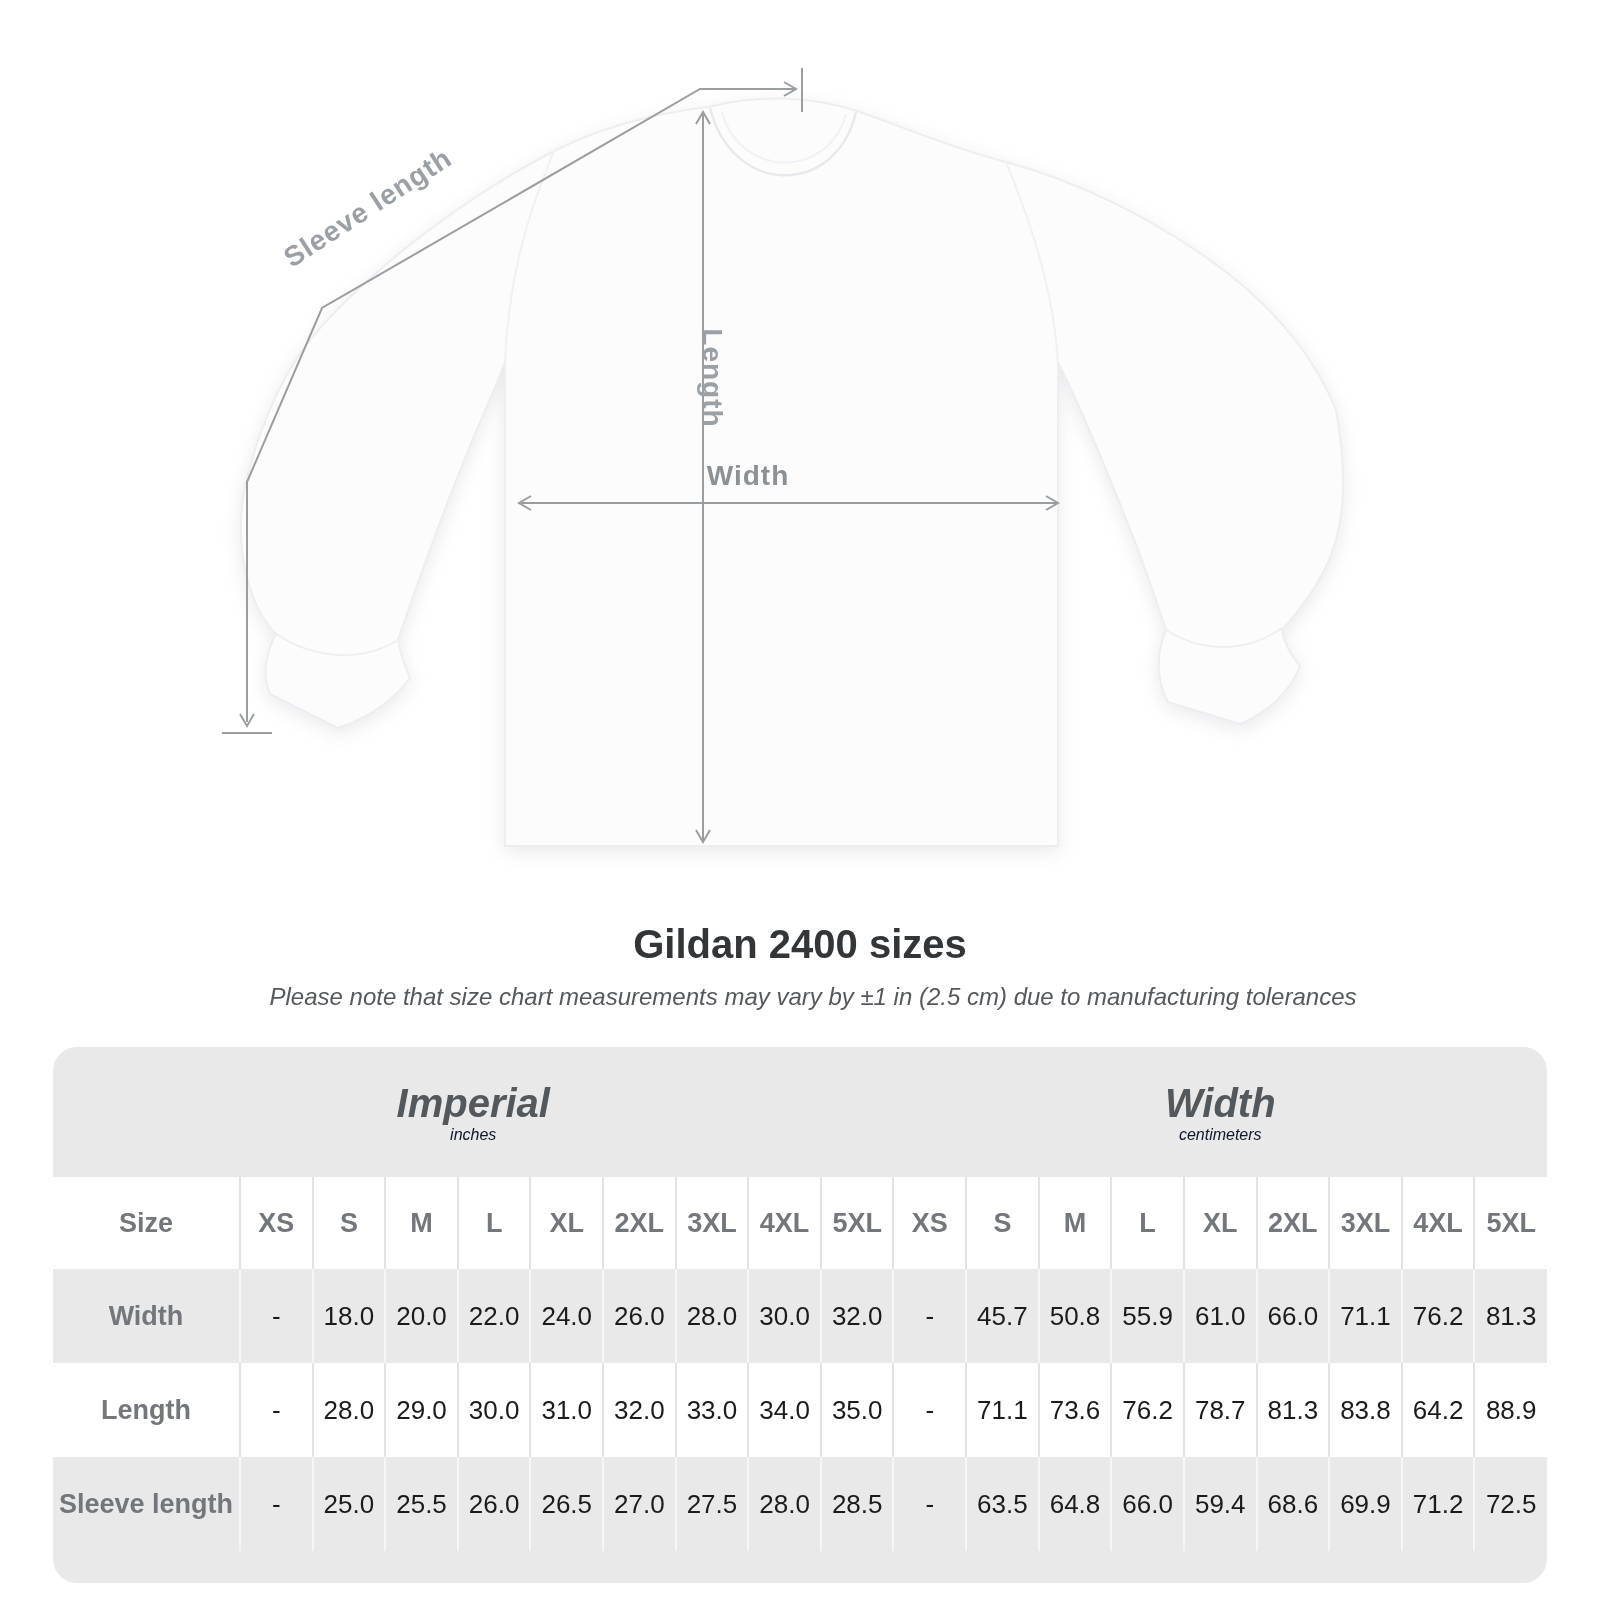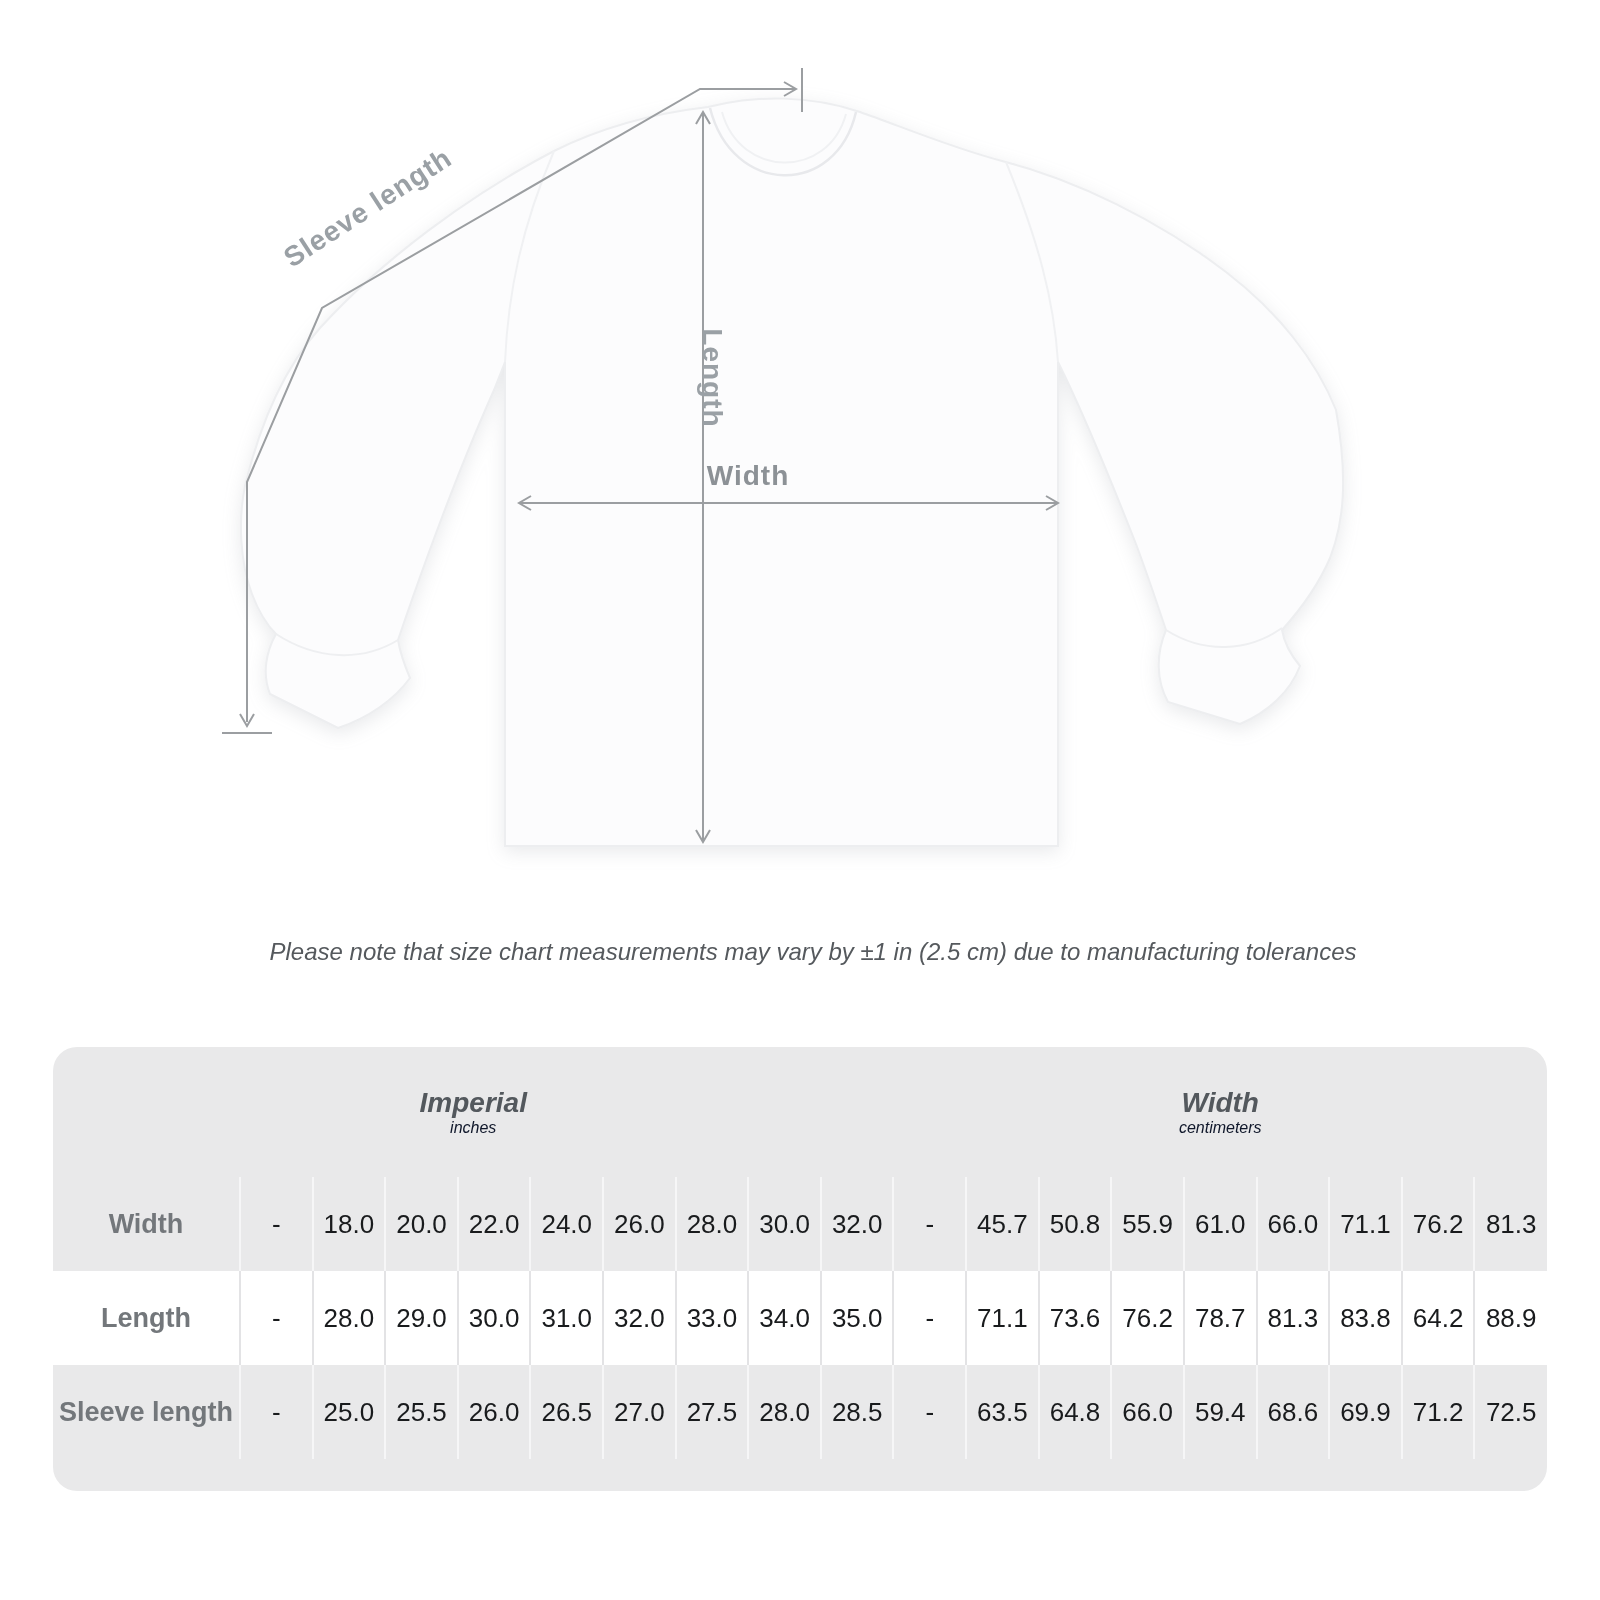--- a/index.html
+++ b/index.html
@@ -20,21 +20,21 @@
   .title { font-size:40px; font-weight:bold; color:#323639; }
   .subtitle { margin-top:16px; font-size:24px; font-style:italic; color:#55595d;padding-left:26px; }
 
   
   .table-wrap { position:absolute; top:1047px; left:53px; width:1494px;
                 background:#e9e9ea; border-radius:24px; overflow:hidden; }
   table { width:100%; border-collapse:collapse; table-layout:fixed; }
   col.c-label { width:187px; }
 
   tr.units-row { height:130px; }
-  .group-name { font-size:28px; font-weight:bold; font-style:italic; color:#53585d; }
+  .group-name { font-size:40px; font-weight:bold; font-style:italic; color:#53585d; }
   .group-unit { margin-top:0; font-size:16px; font-style:italic; color:#0f172a; }
   tr.units-row td { text-align:center; vertical-align:middle; }
 
   tr.size-row { height:92px; }
   tr.data-row { height:94px; }
   tr.row-white { background:#ffffff; }
   tr.row-gray  { background:transparent; }
   tr.row-white > *:not(:first-child) { border-left:2px solid #e3e3e5; }
   tr.row-gray  > *:not(:first-child) { border-left:2px solid #f6f6f7; }
 
@@ -108,20 +108,21 @@
       <polyline points="1046,496 1058,503 1046,510"></polyline>
     </g>
   </svg>
 
   <div class="diagram-label lbl-sleeve">Sleeve length</div>
   <div class="diagram-label lbl-length">Length</div>
   <div class="diagram-label lbl-width">Width</div>
 </div>
 
 <div class="heading">
+  <div class="title">Gildan 2400 sizes</div>
   <div class="subtitle">Please note that size chart measurements may vary by ±1 in (2.5 cm) due to manufacturing tolerances</div>
 </div>
 
 <div class="table-wrap">
   <table>
     <colgroup>
       <col class="c-label">
       <col>
         <col>
         <col>
@@ -147,20 +148,41 @@
       <td colspan="10">
         <div class="group-name">Imperial</div>
         <div class="group-unit">inches</div>
       </td>
       <td colspan="9">
         <div class="group-name">Width</div>
         <div class="group-unit">centimeters</div>
       </td>
     </tr>
 
+    <tr class="size-row row-white">
+      <th class="lbl">Size</th>
+      <th class="sz">XS</th>
+      <th class="sz">S</th>
+      <th class="sz">M</th>
+      <th class="sz">L</th>
+      <th class="sz">XL</th>
+      <th class="sz">2XL</th>
+      <th class="sz">3XL</th>
+      <th class="sz">4XL</th>
+      <th class="sz">5XL</th>
+      <th class="sz">XS</th>
+      <th class="sz">S</th>
+      <th class="sz">M</th>
+      <th class="sz">L</th>
+      <th class="sz">XL</th>
+      <th class="sz">2XL</th>
+      <th class="sz">3XL</th>
+      <th class="sz">4XL</th>
+      <th class="sz">5XL</th>
+    </tr>
 
     <tr class="data-row row-gray">
       <th class="lbl">Width</th>
       <td class="val">-</td>
       <td class="val">18.0</td>
       <td class="val">20.0</td>
       <td class="val">22.0</td>
       <td class="val">24.0</td>
       <td class="val">26.0</td>
       <td class="val">28.0</td>

